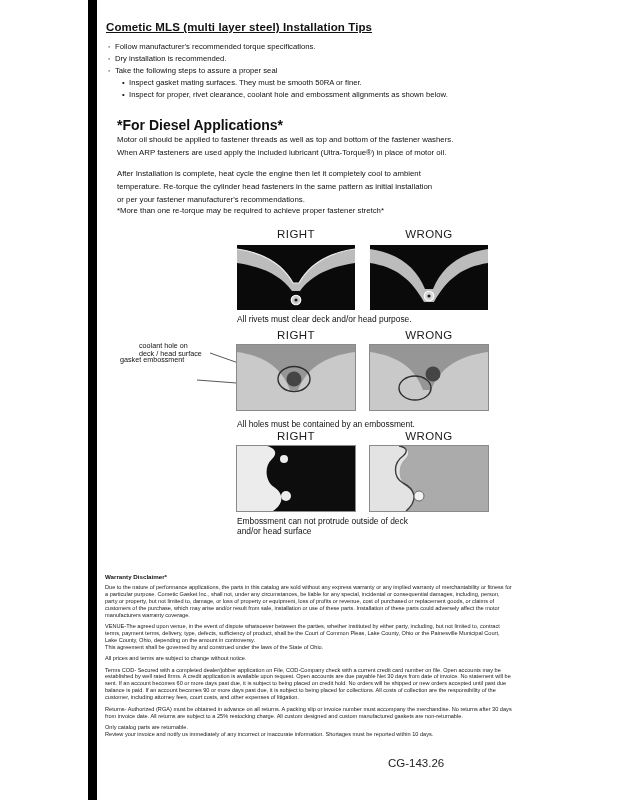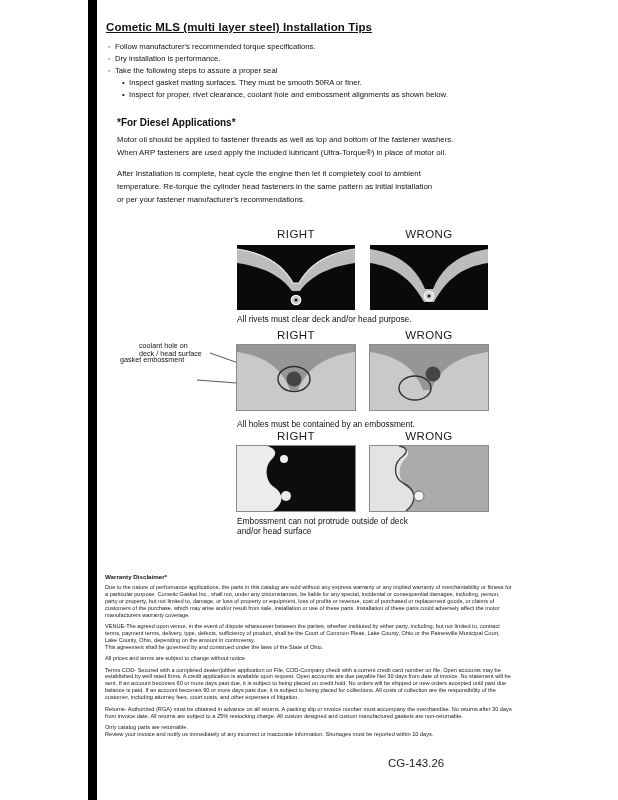--- a/index.html
+++ b/index.html
@@ -11,21 +11,21 @@
 
   .title { position:absolute; left:106px; top:21px; font-size:11.5px; font-weight:bold;
            text-decoration:underline; letter-spacing:0.1px; }
 
   .tips { position:absolute; left:108px; top:43px; font-size:7.7px; line-height:8.6px; }
   .bullet { margin-bottom:3.4px; }
   .bullet .marker { display:inline-block; width:7px; font-size:7px; }
   .bullet.sub { padding-left:14px; }
   .bullet.sub .marker { font-size:7.7px; }
 
-  .diesel-heading { position:absolute; left:117px; top:117px; font-size:10px; font-weight:bold; }
+  .diesel-heading { position:absolute; left:117px; top:117px; font-size:14px; font-weight:bold; }
   .body-para { position:absolute; left:117px; width:400px; font-size:7.8px; line-height:13px;
                white-space:pre-line; }
   .para1 { top:133px; }
   .para2 { top:167px; }
   .note  { position:absolute; left:117px; top:206px; font-size:7.8px; }
 
   .hdr { position:absolute; width:118px; text-align:center; font-size:11.5px; color:#1b1b1b;
          letter-spacing:0.4px; }
   .diag { position:absolute; width:118px; height:65px; display:block; }
   .bordered { outline:1px solid #8a8a8a; }
@@ -42,32 +42,33 @@
 </head>
 <body>
 
 <div class="page">
   <div class="leftbar"></div>
 
   <h1 class="title">Cometic MLS (multi layer steel) Installation Tips</h1>
 
   <div class="tips">
     <div class="bullet"><span class="marker">◦</span><span>Follow manufacturer's recommended torque specifications.</span></div>
-    <div class="bullet"><span class="marker">◦</span><span>Dry installation is performance.</span></div>
+    <div class="bullet"><span class="marker">◦</span><span>Dry installation is recommended.</span></div>
     <div class="bullet"><span class="marker">◦</span><span>Take the following steps to assure a proper seal</span></div>
     <div class="bullet sub"><span class="marker">•</span><span>Inspect gasket mating surfaces.  They must be smooth 50RA or finer.</span></div>
     <div class="bullet sub"><span class="marker">•</span><span>Inspect for proper, rivet clearance, coolant hole and embossment alignments as shown below.</span></div>
   </div>
 
   <div class="diesel-heading">*For Diesel Applications*</div>
   <p class="body-para para1">Motor oil should be applied to fastener threads as well as top and bottom of the fastener washers.
 When ARP fasteners are used apply the included lubricant (Ultra-Torque®) in place of motor oil.</p>
   <p class="body-para para2">After Installation is complete, heat cycle the engine then let it completely cool to ambient
 temperature. Re-torque the cylinder head fasteners in the same pattern as initial installation
 or per your fastener manufacturer's recommendations.</p>
+  <p class="note">*More than one re-torque may be required to achieve proper fastener stretch*</p>
 
   <span class="hdr" style="left:237px;top:228px">RIGHT</span>
   <span class="hdr" style="left:370px;top:228px">WRONG</span>
   <svg class="diag" style="left:237px;top:245px" viewBox="0 0 118 65">
     <rect width="118" height="65" fill="#0a0a0a"></rect>
     <path d="M0,4 C28,8 46,20 56,38 L62,38 C72,20 90,8 118,4 L118,18 C92,22 75,30 63,46 L55,46 C43,30 26,22 0,18 Z" fill="#bcbcbc"></path>
     <path d="M0,4 C28,8 46,20 56,38 L62,38 C72,20 90,8 118,4" fill="none" stroke="#efefef" stroke-width="1.2"></path>
     <circle cx="59" cy="55" r="4.8" fill="#cccccc" stroke="#ffffff" stroke-width="1.1"></circle>
     <circle cx="59" cy="55" r="1.6" fill="#1a1a1a"></circle>
   </svg>

